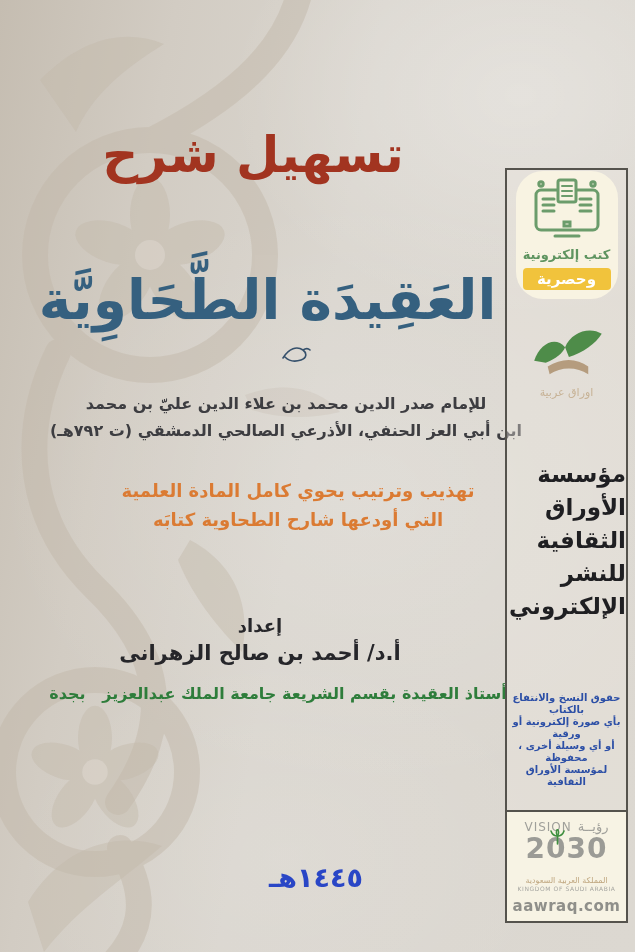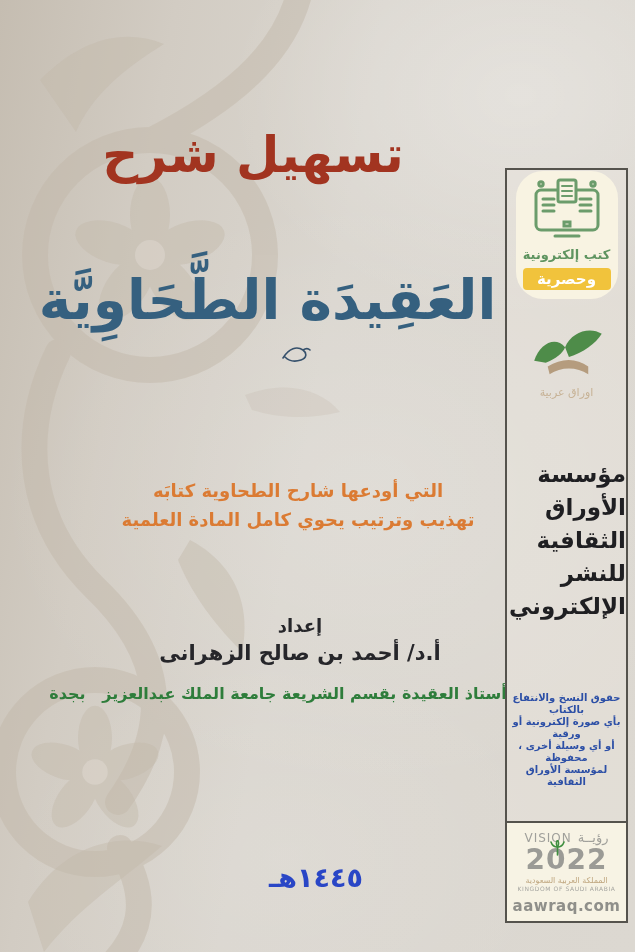--- a/index.html
+++ b/index.html
@@ -18,21 +18,21 @@
   .series-title{position:absolute;top:126px;left:0;width:506px;text-align:center;
     font-size:50px;font-weight:bold;color:#a23420;}
   .main-title{position:absolute;top:216px;left:10px;width:515px;height:168px;
     display:flex;align-items:center;justify-content:center;
     font-size:55px;font-weight:bold;color:#35607f;white-space:nowrap;}
   .sig{position:absolute;left:281px;top:344px;}
   .author{position:absolute;top:390px;left:26px;width:520px;text-align:center;
     font-size:16px;font-weight:bold;color:#3d3d41;line-height:27px;}
   .tagline{position:absolute;top:476px;left:38px;width:520px;text-align:center;
     font-size:18px;font-weight:bold;color:#db7b33;line-height:29px;}
-  .prepared{position:absolute;top:615px;left:0;width:520px;text-align:center;color:#26262a;padding-left:40px;}
+  .prepared{position:absolute;top:615px;left:0;width:520px;text-align:center;color:#26262a;}
   .prep-label{font-size:18px;font-weight:bold;}
   .prep-name{font-size:21px;font-weight:bold;margin-top:5px;}
   .affiliation{position:absolute;top:684px;left:18px;width:520px;text-align:center;
     font-size:16px;font-weight:bold;color:#2e7d3b;}
   .dates{position:absolute;top:862px;left:250px;width:132px;text-align:center;
     color:#2946c6;font-weight:bold;}
   .hijri{font-size:27px;}
   .greg{font-size:27px;margin-top:5px;transform:translateX(-11px);}
 
   .sidebar{position:absolute;top:168px;left:505px;width:123px;height:755px;
@@ -48,21 +48,21 @@
   .copyright{position:absolute;top:522px;left:0;width:100%;text-align:center;
     font-size:10px;font-weight:bold;color:#2c4fa6;line-height:12px;}
   .vision{position:absolute;bottom:0;left:0;width:100%;background:#f7f3e4;
     border-top:2px solid #55534d;padding:7px 0 6px;text-align:center;box-sizing:border-box;}
   .v-word{display:flex;justify-content:center;gap:6px;align-items:flex-end;
     color:#a0a09b;font-size:12px;letter-spacing:1px;direction:ltr;}
   .v-word .ar{font-size:13px;letter-spacing:0;}
   .v-year{font-size:28px;font-weight:bold;color:#9b9b96;line-height:30px;
     position:relative;letter-spacing:1px;direction:ltr;}
   .palm{position:absolute;left:calc(50% - 17px);top:-5px;}
-  .v-country-ar{font-size:8px;color:#bfa67f;margin-top:1px;}
+  .v-country-ar{font-size:8px;color:#bfa67f;margin-top:12px;}
   .v-country-en{font-size:6px;color:#a6a6a1;letter-spacing:0.6px;direction:ltr;}
   .v-site{font-size:15px;color:#8f8f8a;font-weight:bold;margin-top:5px;letter-spacing:0.5px;direction:ltr;}
 </style>
 </head>
 <body>
 
 <div class="page">
 
   <svg class="ornament" width="380" height="952" viewBox="0 0 380 952">
     <g fill="none" stroke="#c3b9ab" stroke-width="26" stroke-linecap="round" opacity="0.5">
@@ -96,24 +96,28 @@
     </g>
   </svg>
 
   <div class="series-title" dir="rtl">تسهيل شرح</div>
 
   <div class="main-title" dir="rtl">العَقِيدَة الطَّحَاوِيَّة</div>
   <svg class="sig" width="30" height="20" viewBox="0 0 30 20">
     <path d="M2 14 C8 4 16 2 22 6 C26 9 26 14 20 16 C14 18 8 17 4 13 M22 6 C25 4 27 4 29 6" fill="none" stroke="#35506b" stroke-width="1.6" stroke-linecap="round"></path>
   </svg>
 
+  <div class="author" dir="rtl">
+    <div>للإمام صدر الدين محمد بن علاء الدين عليّ بن محمد</div>
+    <div>ابن أبي العز الحنفي، الأذرعي الصالحي الدمشقي (ت ٧٩٢هـ)</div>
+  </div>
 
   <div class="tagline" dir="rtl">
+    <div>تهذيب وترتيب يحوي كامل المادة العلمية</div>
     <div>التي أودعها شارح الطحاوية كتابَه</div>
-    <div>تهذيب وترتيب يحوي كامل المادة العلمية</div>
   </div>
 
   <div class="prepared" dir="rtl">
     <div class="prep-label">إعداد</div>
     <div class="prep-name">أ.د/ أحمد بن صالح الزهرانى</div>
   </div>
   <div class="affiliation" dir="rtl">أستاذ العقيدة بقسم الشريعة جامعة الملك عبدالعزيز&nbsp;&nbsp;&nbsp;بجدة</div>
 
   <div class="dates">
     <div class="hijri" dir="rtl">١٤٤٥هـ</div>
@@ -162,21 +166,21 @@
       <div>أو أي وسيلة أخرى ، محفوظة</div>
       <div>لمؤسسة الأوراق الثقافية</div>
     </div>
 
     <div class="vision">
       <div class="v-word">
         <span>VISION</span>
         <span class="ar">رؤيــة</span>
       </div>
       <div class="v-year">
-        <span>2022</span>
+        <span>2030</span>
         <svg class="palm" width="15" height="16" viewBox="0 0 15 16">
           <g stroke="#3f8f3f" stroke-width="1.6" fill="none" stroke-linecap="round">
             <path d="M7.5 15 V7"></path>
             <path d="M7.5 7 C4 7 2 5 1 2"></path>
             <path d="M7.5 7 C11 7 13 5 14 2"></path>
             <path d="M7.5 7 C6 4 6 2 7.5 0.5"></path>
             <path d="M7.5 7 C9 4 9 2 7.5 0.5"></path>
           </g>
         </svg>
       </div>

